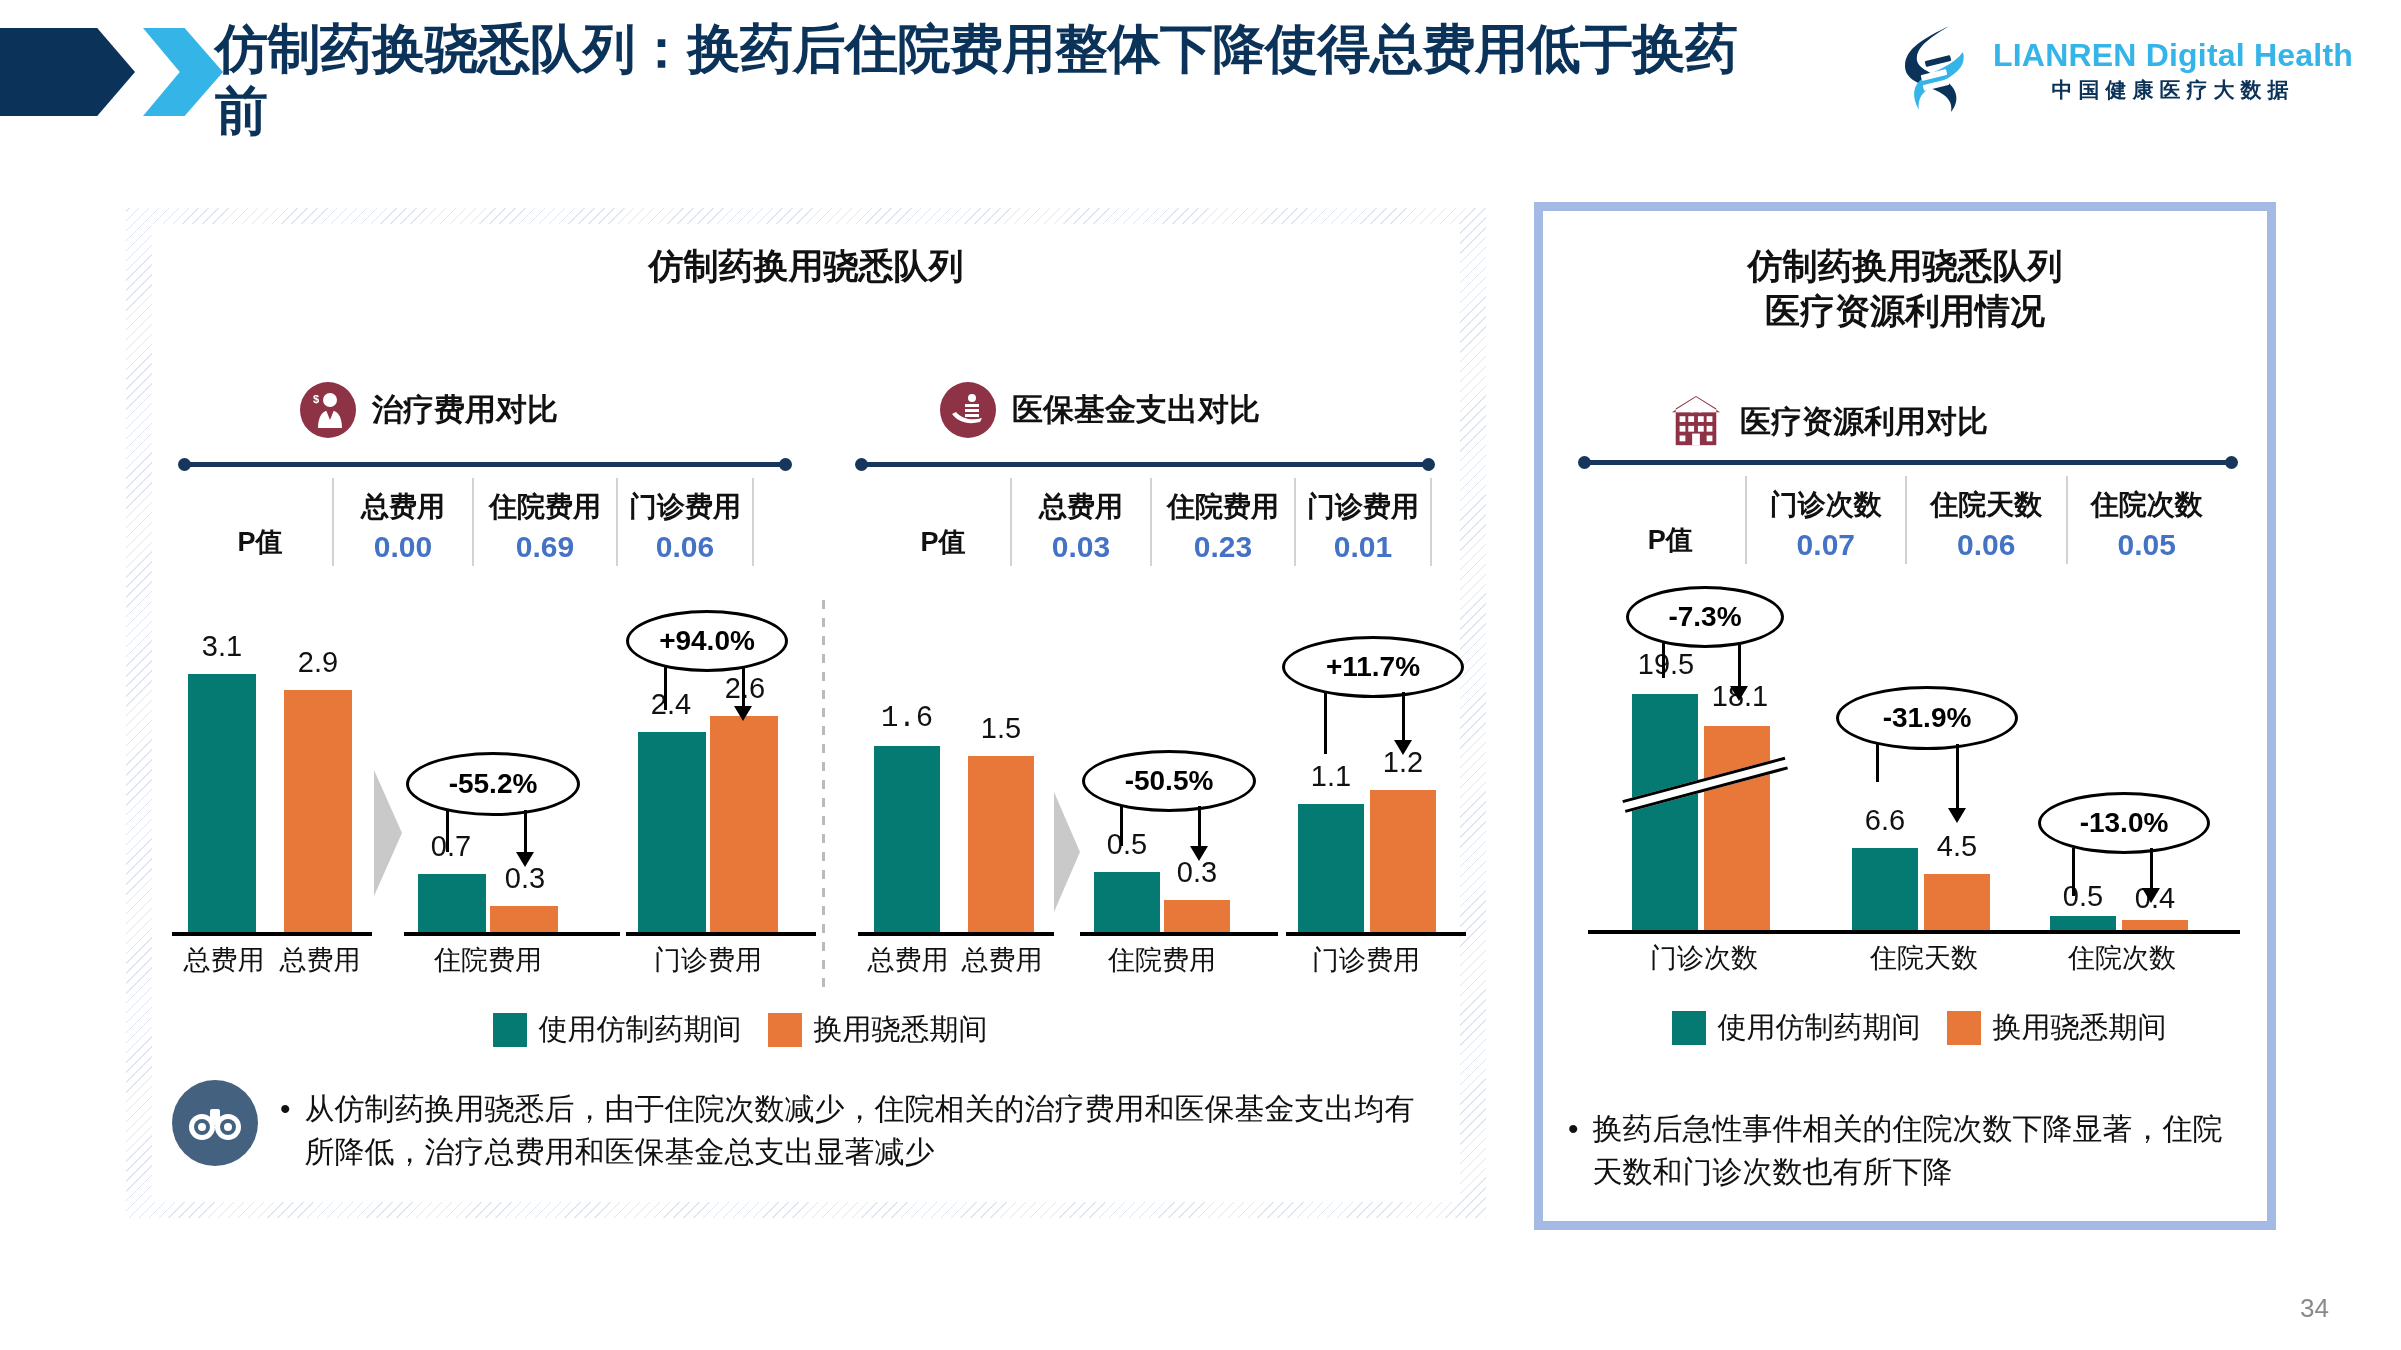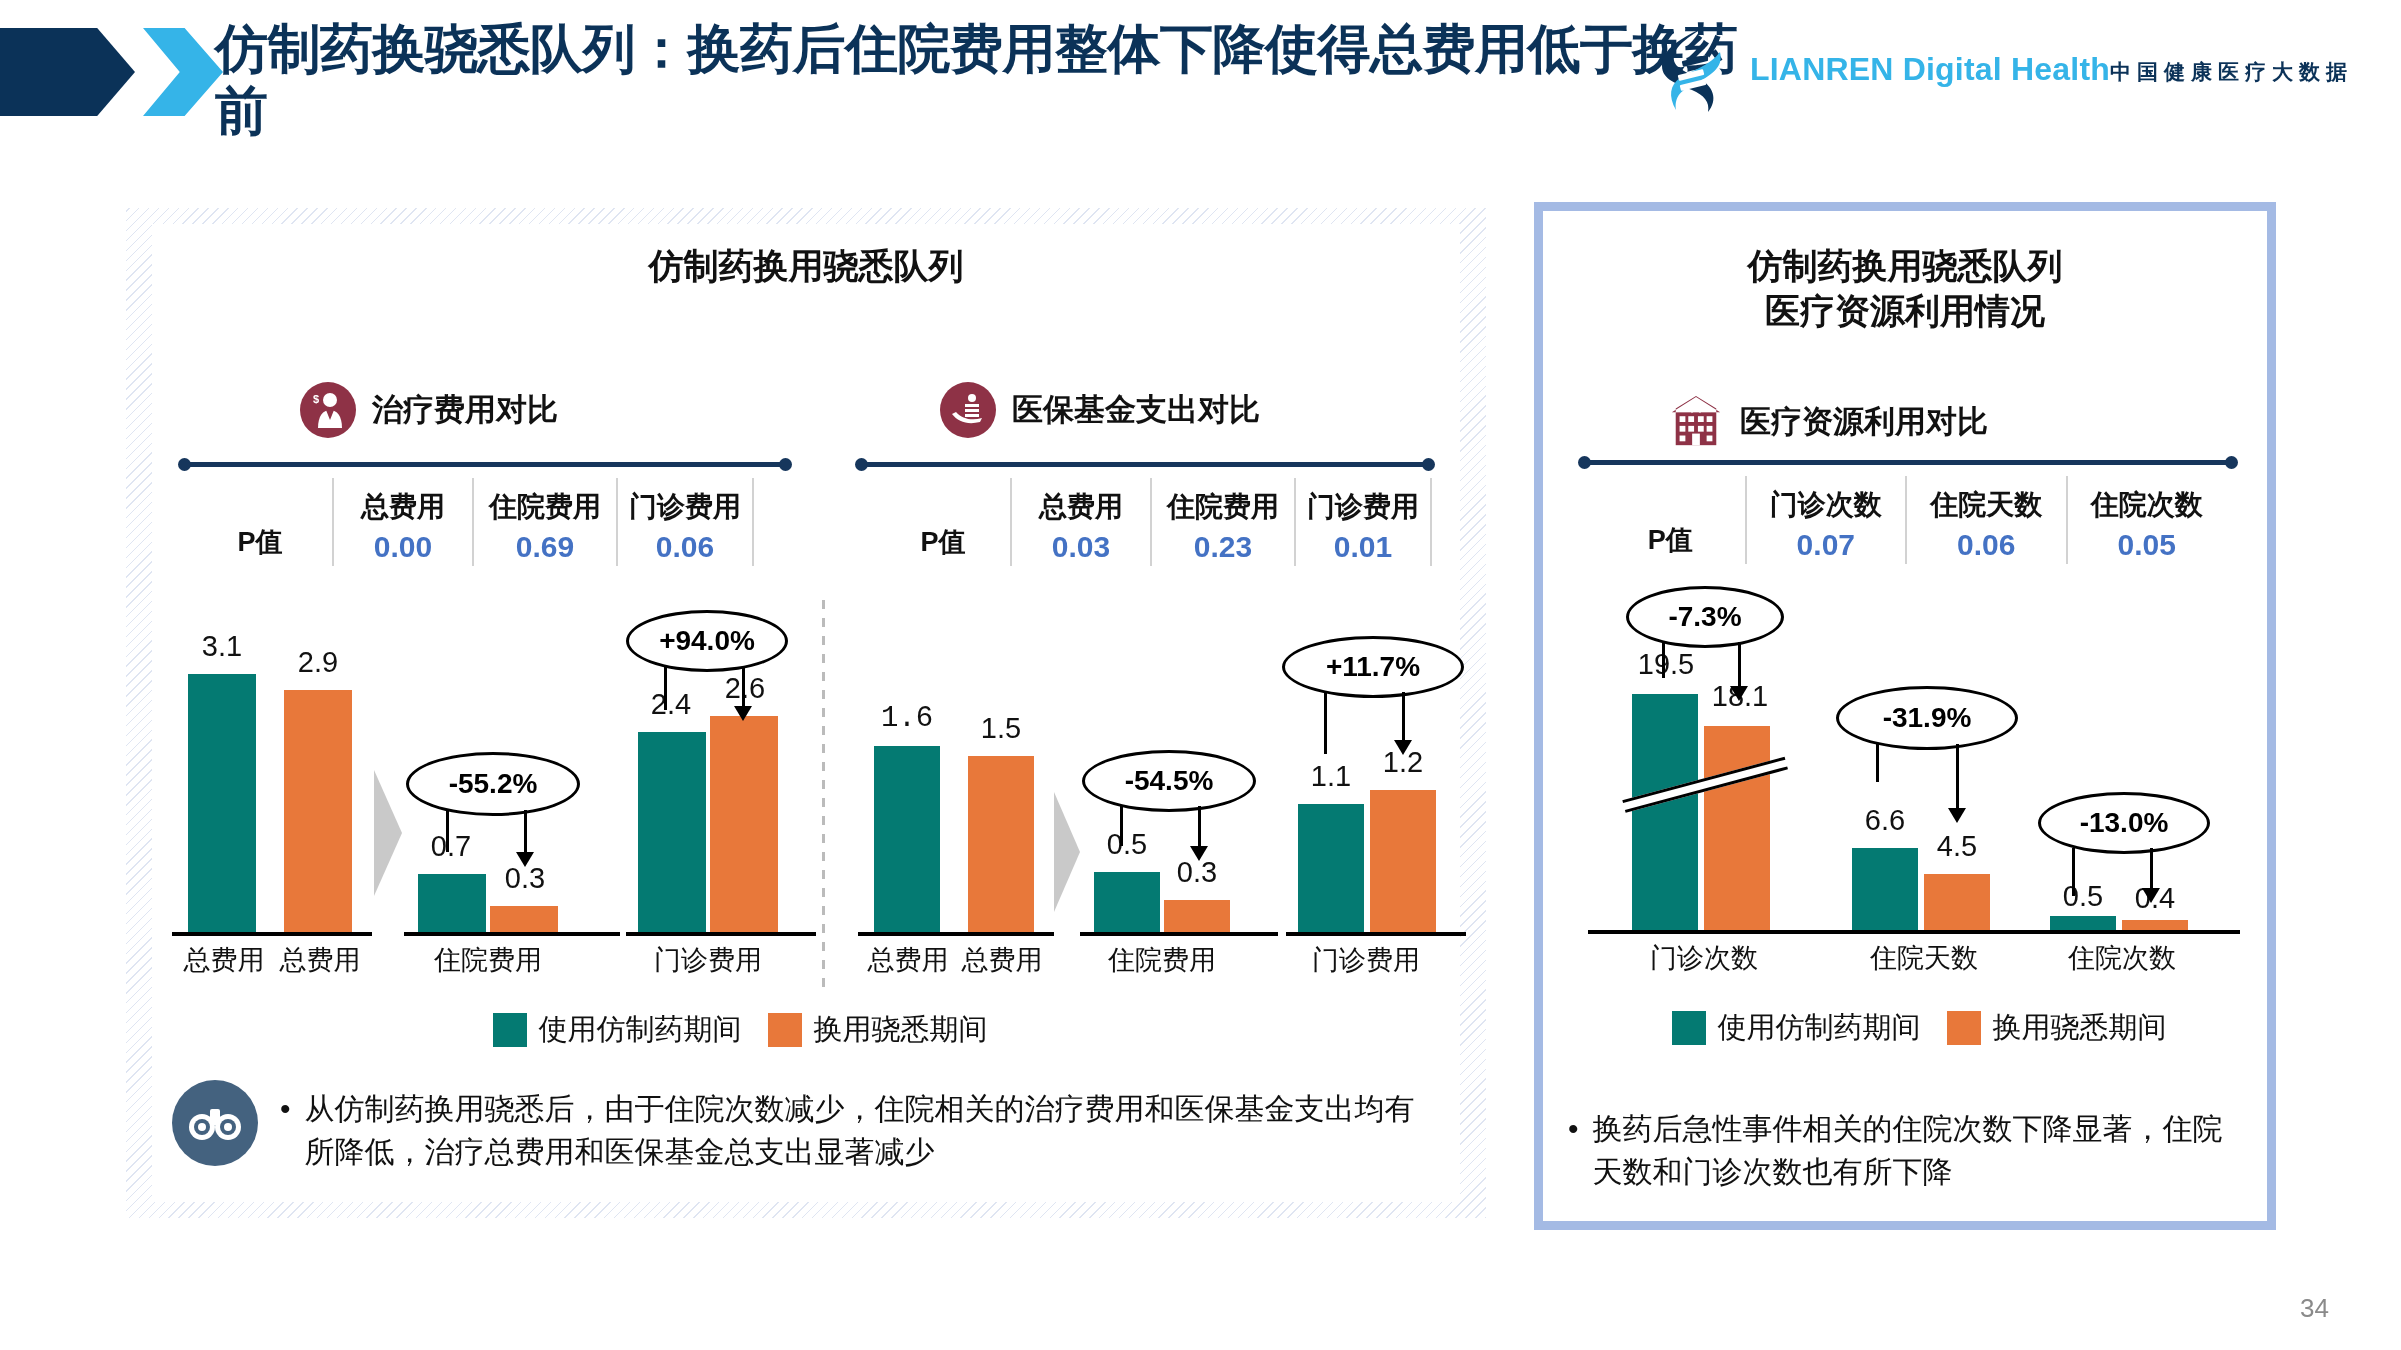--- a/index.html
+++ b/index.html
@@ -21,21 +21,21 @@
   }
   .slide-title{
     position:absolute;left:215px;top:18px;width:1560px;
     font-size:53px;font-weight:bold;color:#0b3258;line-height:1.17;
     letter-spacing:-.5px;
   }
 
   
   .logo{position:absolute;right:48px;top:22px;display:flex;align-items:center;gap:14px;}
   .logo-mark{width:88px;height:94px;position:relative;}
-  .logo-txt{display:flex;flex-direction:row;line-height:1;text-align:center;}
+  .logo-txt{display:flex;flex-direction:column;line-height:1;text-align:center;}
   .logo-en{font-size:32px;font-weight:bold;color:#35b4e8;letter-spacing:.2px;}
   .logo-cn{font-size:21px;font-weight:bold;color:#0b3258;letter-spacing:6px;margin-top:8px;}
   .hatch-frame{
     position:absolute;left:126px;top:208px;width:1360px;height:1010px;
     background:repeating-linear-gradient(-45deg,#dfe5f2 0 1px,transparent 1px 7px);
   }
   .hatch-inner{
     position:absolute;left:152px;top:224px;width:1308px;height:978px;background:#fff;
   }
   .panel-right{
@@ -272,21 +272,21 @@
     <div class="vlab" style="left:20px;top:122px;width:78px;font-family:Liberation Mono, monospace;">1.6</div>
     <div class="bar o" style="left:120px;width:66px;height:176px;top:176px;"></div>
     <div class="vlab" style="left:114px;top:132px;width:78px;">1.5</div>
 
     <div class="gray-arrow" style="left:206px;top:212px;width:26px;height:120px;"></div>
 
     <div class="bar t" style="left:246px;width:66px;height:60px;top:292px;"></div>
     <div class="vlab" style="left:240px;top:248px;width:78px;">0.5</div>
     <div class="bar o" style="left:316px;width:66px;height:32px;top:320px;"></div>
     <div class="vlab" style="left:310px;top:276px;width:78px;">0.3</div>
-    <div class="callout" style="left:234px;top:170px;width:168px;height:56px;">-54.5%</div>
+    <div class="callout" style="left:234px;top:170px;width:168px;height:56px;">-50.5%</div>
     <div class="cline" style="left:272px;top:226px;height:40px;"></div>
     <div class="carrow" style="left:350px;top:226px;height:42px;"></div>
 
     <div class="bar t" style="left:450px;width:66px;height:128px;top:224px;"></div>
     <div class="vlab" style="left:444px;top:180px;width:78px;">1.1</div>
     <div class="bar o" style="left:522px;width:66px;height:142px;top:210px;"></div>
     <div class="vlab" style="left:516px;top:166px;width:78px;">1.2</div>
     <div class="callout" style="left:434px;top:56px;width:176px;height:56px;">+11.7%</div>
     <div class="cline" style="left:476px;top:112px;height:62px;"></div>
     <div class="carrow" style="left:554px;top:112px;height:50px;"></div>

